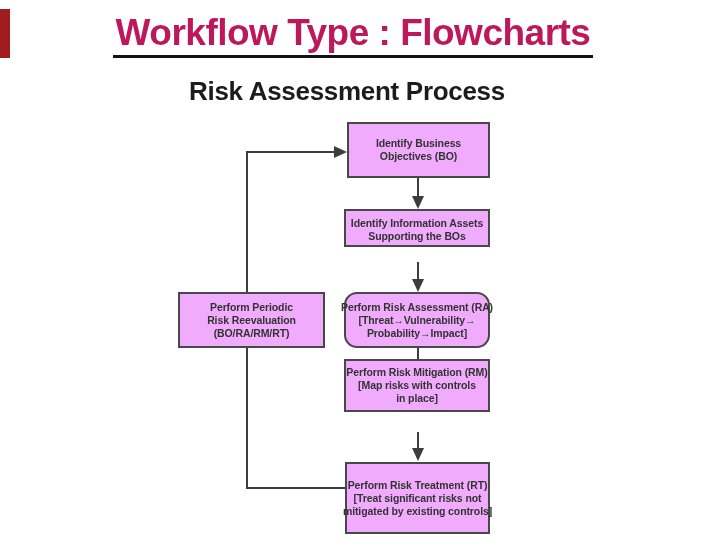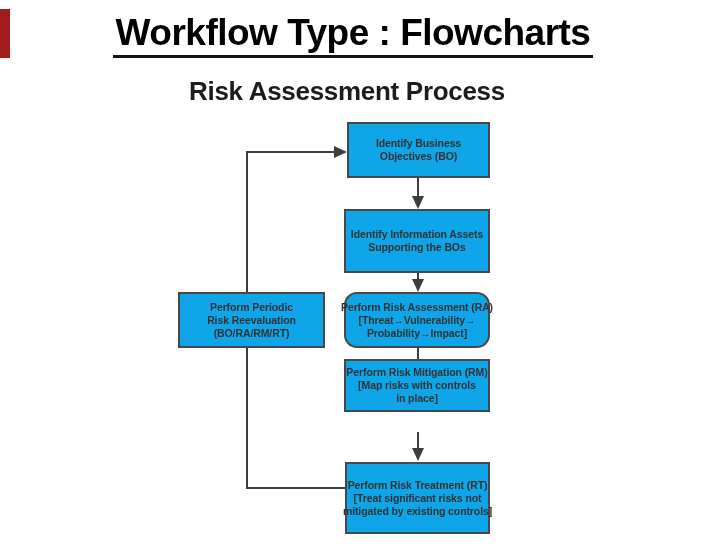--- a/index.html
+++ b/index.html
@@ -24,21 +24,21 @@
   .title-row {
     position: absolute;
     left: 0; right: 0; top: 13px;
     text-align: center;
   }
   .title {
     display: inline-block;
     transform: translateX(-11px);
     font-size: 37px;
     font-weight: 600;
-    color: #000000;
+    color: #be185d;
     letter-spacing: -0.5px;
     border-bottom: 3px solid #121212;
     padding: 0 3px 1px 3px;
     line-height: 1.1;
     white-space: nowrap;
   }
   .subtitle-row {
     position: absolute;
     left: 8px; right: 0; top: 76px;
     text-align: center;
@@ -64,38 +64,38 @@
   .arrow-right {
     position: absolute; width: 0; height: 0;
     border-top: 6px solid transparent;
     border-bottom: 6px solid transparent;
     border-left: 13px solid #3d3d3d;
   }
   .node {
     position: absolute;
     box-sizing: border-box;
     border: 2px solid #484848;
-    background: #0ea5e9;
+    background: #f0abfc;
     display: flex;
     flex-direction: column;
     align-items: center;
     justify-content: center;
     text-align: center;
     font-size: 10.5px;
     font-weight: 700;
     line-height: 13px;
     color: #333333;
     letter-spacing: -0.1px;
     padding: 2px;
   }
   .node span { display: block; white-space: nowrap; }
 
   
   #node-identify-bo        { left: 347px; top: 122px; width: 143px; height: 56px; }
-  #node-identify-assets    { left: 344px; top: 209px; width: 146px; height: 64px; }
+  #node-identify-assets    { left: 344px; top: 209px; width: 146px; height: 38px; justify-content: flex-end; }
   #node-risk-assessment    { left: 344px; top: 292px; width: 146px; height: 56px; border-radius: 13px; }
   #node-risk-mitigation    { left: 344px; top: 359px; width: 146px; height: 53px; }
   #node-risk-treatment     { left: 345px; top: 462px; width: 145px; height: 72px; }
   #node-periodic-reeval    { left: 178px; top: 292px; width: 147px; height: 56px; }
 
   
   #stem-1 { left: 417px; top: 178px; width: 2px; height: 19px; }
   #head-1 { left: 412px; top: 196px; }
   #stem-2 { left: 417px; top: 262px; width: 2px; height: 18px; }
   #head-2 { left: 412px; top: 279px; }

